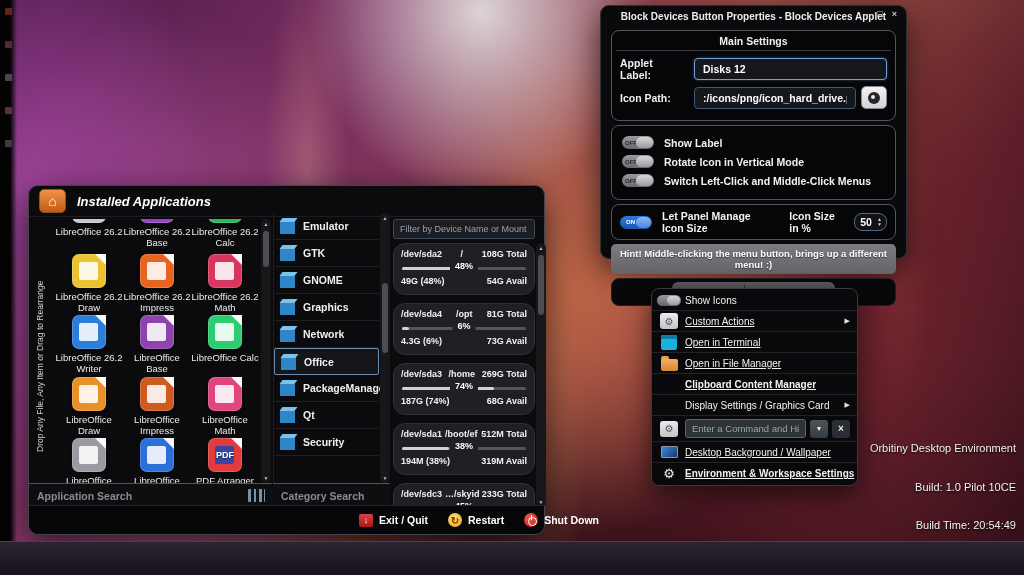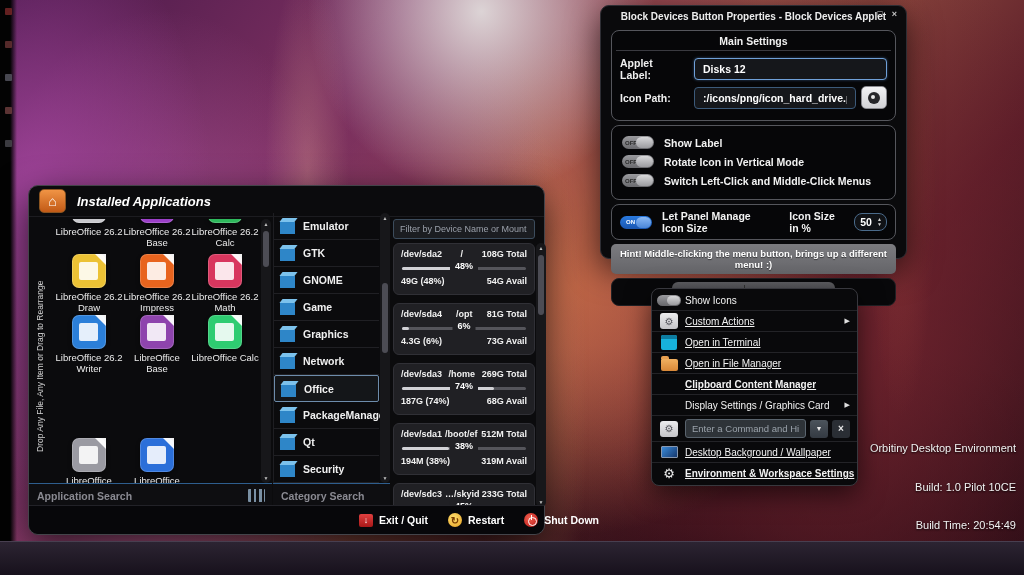--- a/index.html
+++ b/index.html
@@ -165,21 +165,21 @@
   .cube { position:relative; width:15px; height:12px; background:#2e86c8; flex:none; margin-top:4px; }
   .cube::before { content:''; position:absolute; left:1px; top:-4px; width:100%; height:4px;
     background:#7cc2ec; transform:skewX(-38deg); }
 
   .devfilter { position:absolute; left:364px; top:33px; width:142px; height:20px; background:#1b1d21;
     border:1px solid #3c4c5c; border-radius:3px; color:#a8aab2; font-size:9px; padding:0 6px;
     font-family:"Liberation Sans",sans-serif; }
   .devfilter::placeholder { color:#9aa0aa; }
   .devlist { position:absolute; left:364px; top:57px; width:142px; height:264px; overflow:hidden;
     display:flex; flex-direction:column; gap:8px; }
-  .dcard { flex:none; height:52px; background:#202024; border:1px solid #303036; border-radius:6px;
+  .dcard { flex:none; height:52px; background:#202024; border:1px solid #303036; border-radius:12px;
     padding:5px 7px; }
   .dl1, .dl3 { display:flex; color:#f2f2f2; font-size:9px; font-weight:bold; white-space:nowrap; }
   .dl1 .dmnt { flex:1; text-align:center; overflow:hidden; margin:0 3px; }
   .dl3 { justify-content:space-between;gap:6px; }
   .dprog { position:relative; height:10px; margin:4px 0 3px; }
   .dtrack { position:absolute; left:1px; right:1px; top:4px; height:3px; background:#55555b; border-radius:2px; }
   .dfill { height:3px; background:#d2d2d6; border-radius:2px; }
   .dpct { position:absolute; left:50%; transform:translateX(-50%); top:-2px; background:#202024;
     padding:0 5px; color:#fff; font-size:9px; font-weight:bold; }
 
@@ -393,28 +393,48 @@
         </div>
         <div class="acell">
           <div class="aicon" style="background: rgb(142, 68, 173);"></div>
           <div class="aname">LibreOffice Base</div>
         </div>
         <div class="acell">
           <div class="aicon" style="background: rgb(46, 204, 113);"></div>
           <div class="aname">LibreOffice Calc</div>
         </div>
       </div>
+      <div class="arow" style="top:158px">
+        <div class="acell">
+          <div class="aicon" style="background: rgb(232, 145, 43);"></div>
+          <div class="aname">LibreOffice Draw</div>
+        </div>
+        <div class="acell">
+          <div class="aicon" style="background: rgb(207, 90, 30);"></div>
+          <div class="aname">LibreOffice Impress</div>
+        </div>
+        <div class="acell">
+          <div class="aicon" style="background: rgb(224, 69, 125);"></div>
+          <div class="aname">LibreOffice Math</div>
+        </div>
+      </div>
       <div class="arow" style="top:219px">
         <div class="acell">
           <div class="aicon" style="background: rgb(154, 154, 162);"></div>
           <div class="aname">LibreOffice Start</div>
         </div>
         <div class="acell">
           <div class="aicon" style="background: rgb(43, 111, 217);"></div>
           <div class="aname">LibreOffice Writer</div>
+        </div>
+        <div class="acell pdf">
+          <div class="aicon" style="background: rgb(226, 59, 59);">
+            <span class="abadge">PDF</span>
+          </div>
+          <div class="aname">PDF Arranger</div>
         </div>
       </div>
     </div>
     <div class="vscroll" style="left:232px; top:33px; height:264px;">
       <span class="sa up">▲</span>
       <span class="sa dn">▼</span>
       <span class="thumb" style="top:12px; height:36px;"></span>
     </div>
     <div class="searchbar" style="left:0; width:243px; border-bottom-left-radius:0;">
       <input placeholder="Application Search" style="">
@@ -426,24 +446,20 @@
           <span class="cube"></span>
           <span class="clabel">Emulator</span>
         </div>
       <div class="crow">
           <span class="cube"></span>
           <span class="clabel">GTK</span>
         </div>
       <div class="crow">
           <span class="cube"></span>
           <span class="clabel">GNOME</span>
-        </div>
-      <div class="crow">
-          <span class="cube"></span>
-          <span class="clabel">Game</span>
         </div>
       <div class="crow">
           <span class="cube"></span>
           <span class="clabel">Graphics</span>
         </div>
       <div class="crow">
           <span class="cube"></span>
           <span class="clabel">Network</span>
         </div>
       <div class="crow selected">

